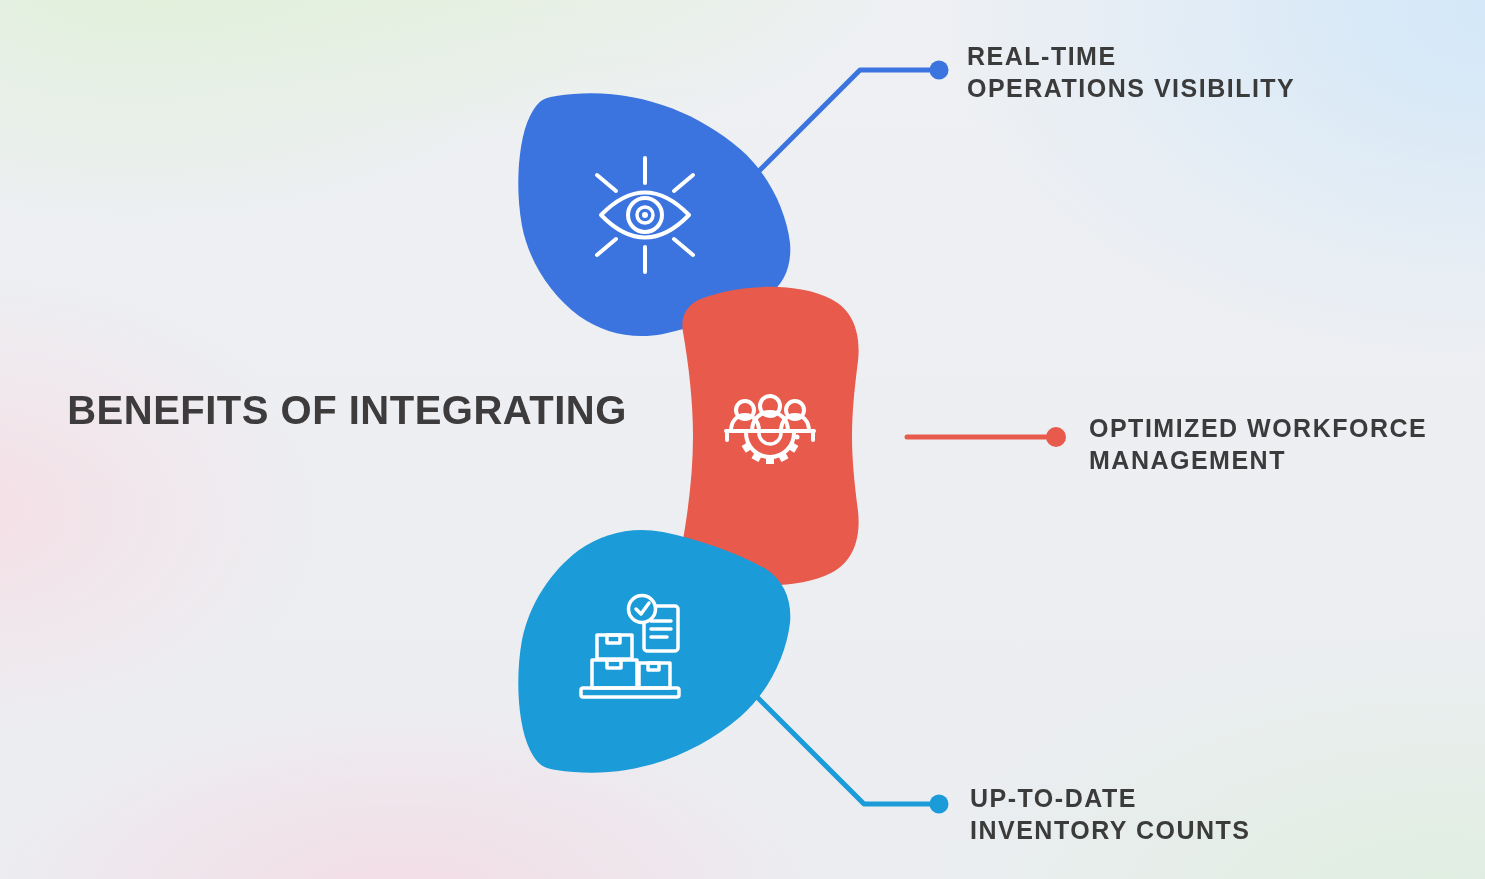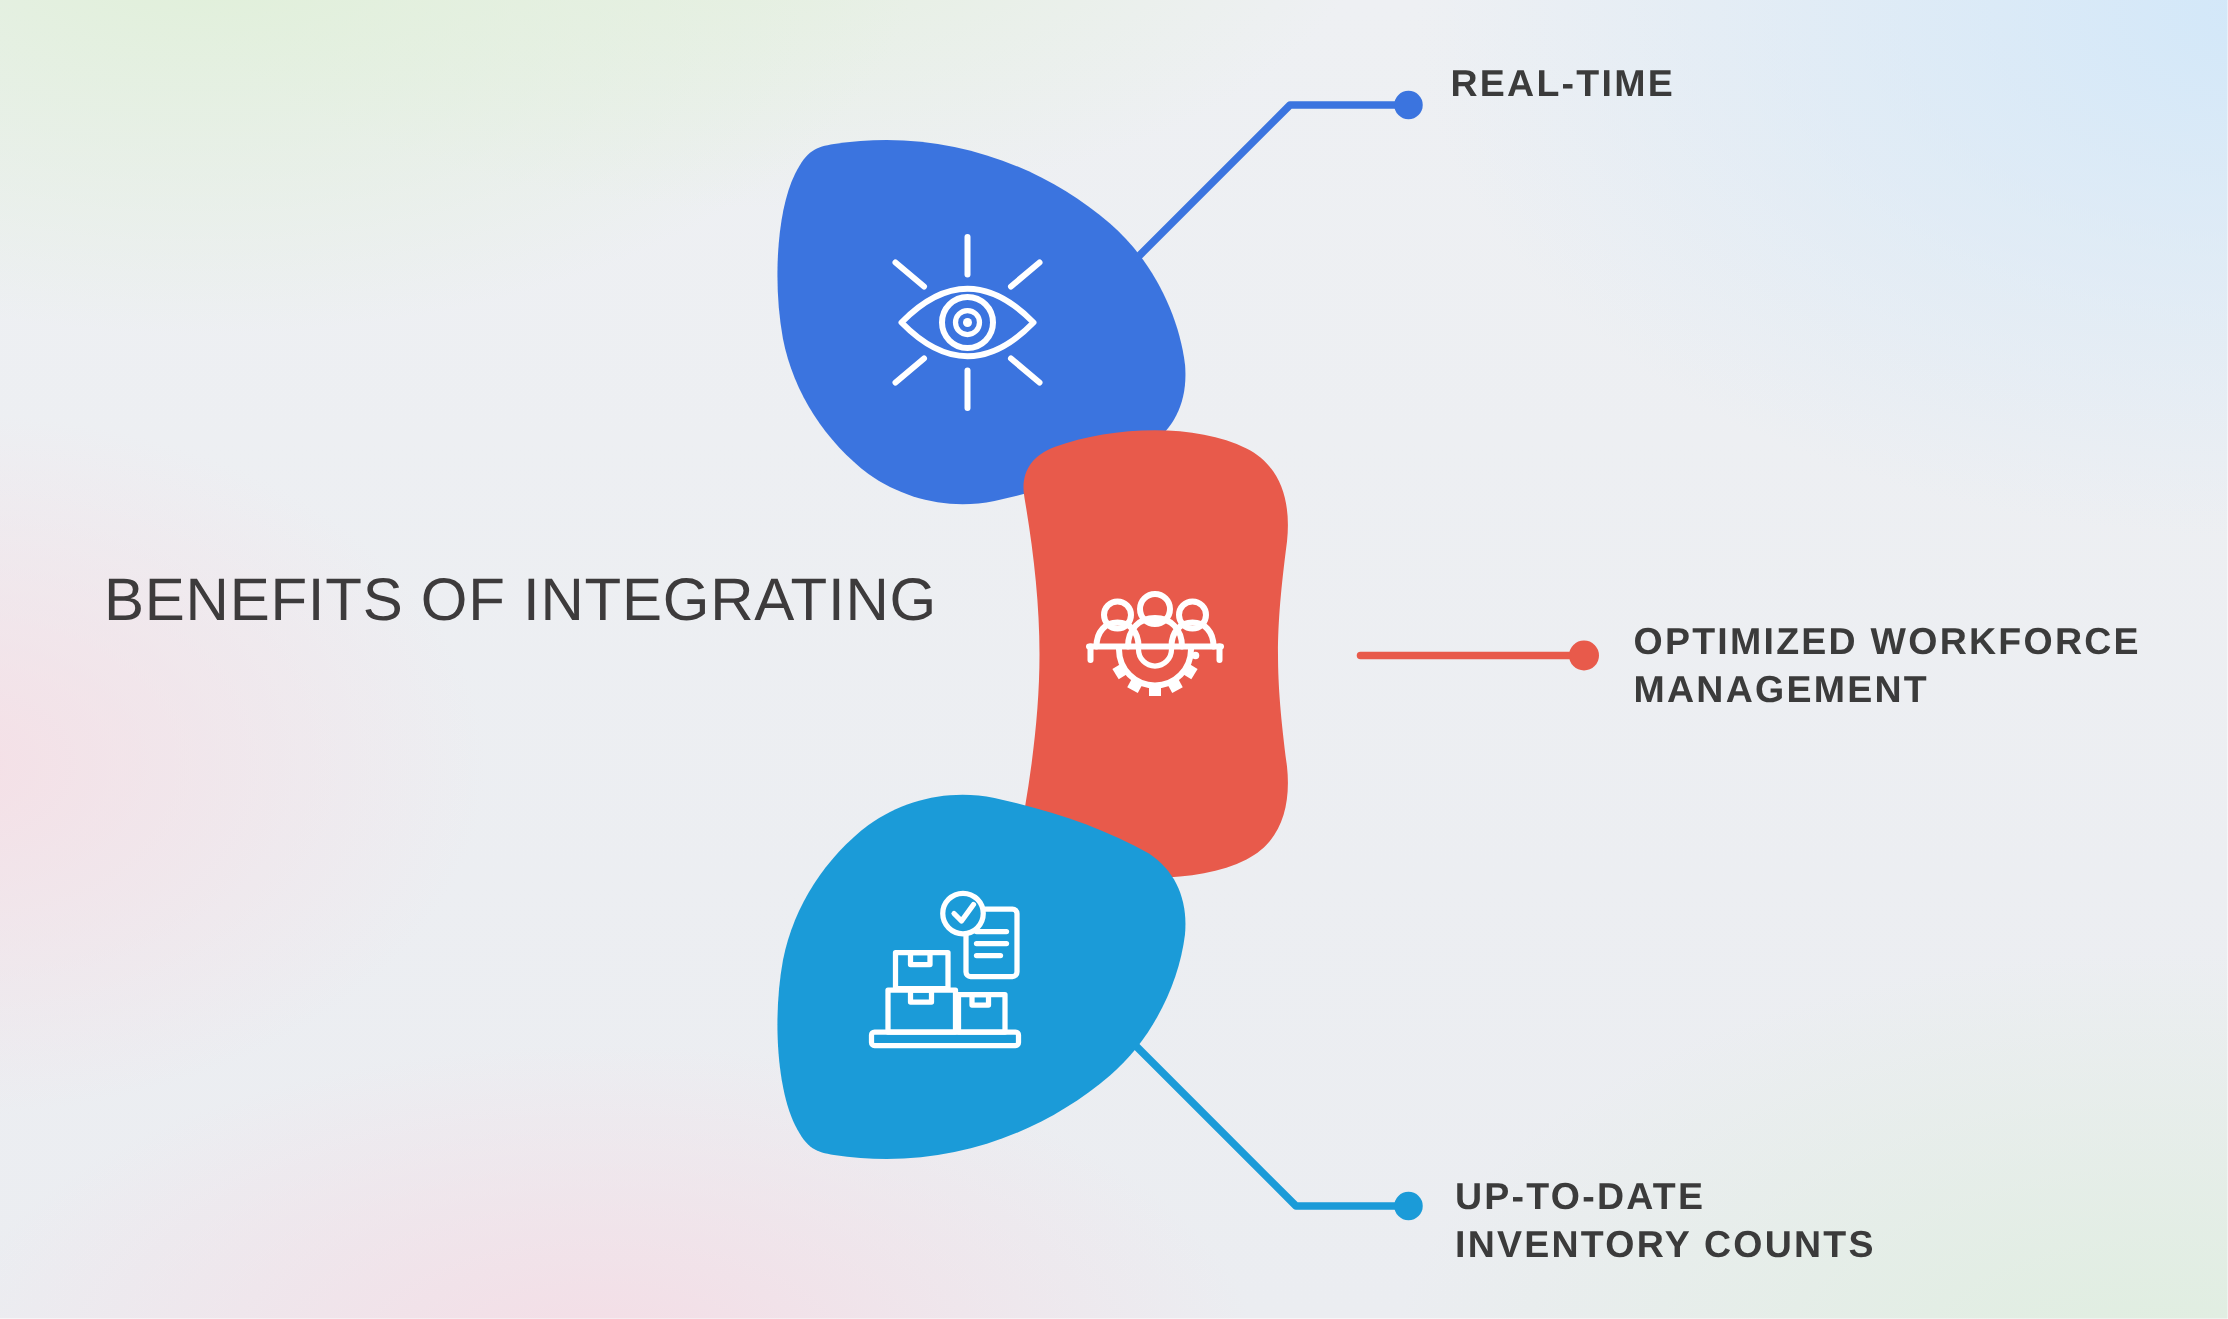--- a/index.html
+++ b/index.html
@@ -24,26 +24,26 @@
     position: absolute;
     left: 0; top: 0;
     width: 1485px;
     height: 879px;
     display: block;
   }
 
   .title {
     position: absolute;
     left: 27px;
-    top: 376px;
+    top: 386px;
     width: 640px;
     text-align: center;
     font-size: 40px;
     line-height: 48px;
-    font-weight: 400;
+    font-weight: 700;
     letter-spacing: 0.5px;
     color: #3d3b3c;
   }
 
   .label {
     position: absolute;
     font-size: 25px;
     line-height: 32px;
     font-weight: 600;
     letter-spacing: 1.5px;
@@ -136,20 +136,21 @@
       </g>
     </g>
   </svg>
 
   <div class="title">
     <div>BENEFITS OF INTEGRATING</div>
   </div>
 
   <div class="label label-1">
     <div>REAL-TIME</div>
+    <div>OPERATIONS VISIBILITY</div>
   </div>
 
   <div class="label label-2">
     <div>OPTIMIZED WORKFORCE</div>
     <div>MANAGEMENT</div>
   </div>
 
   <div class="label label-3">
     <div>UP-TO-DATE</div>
     <div>INVENTORY COUNTS</div>

